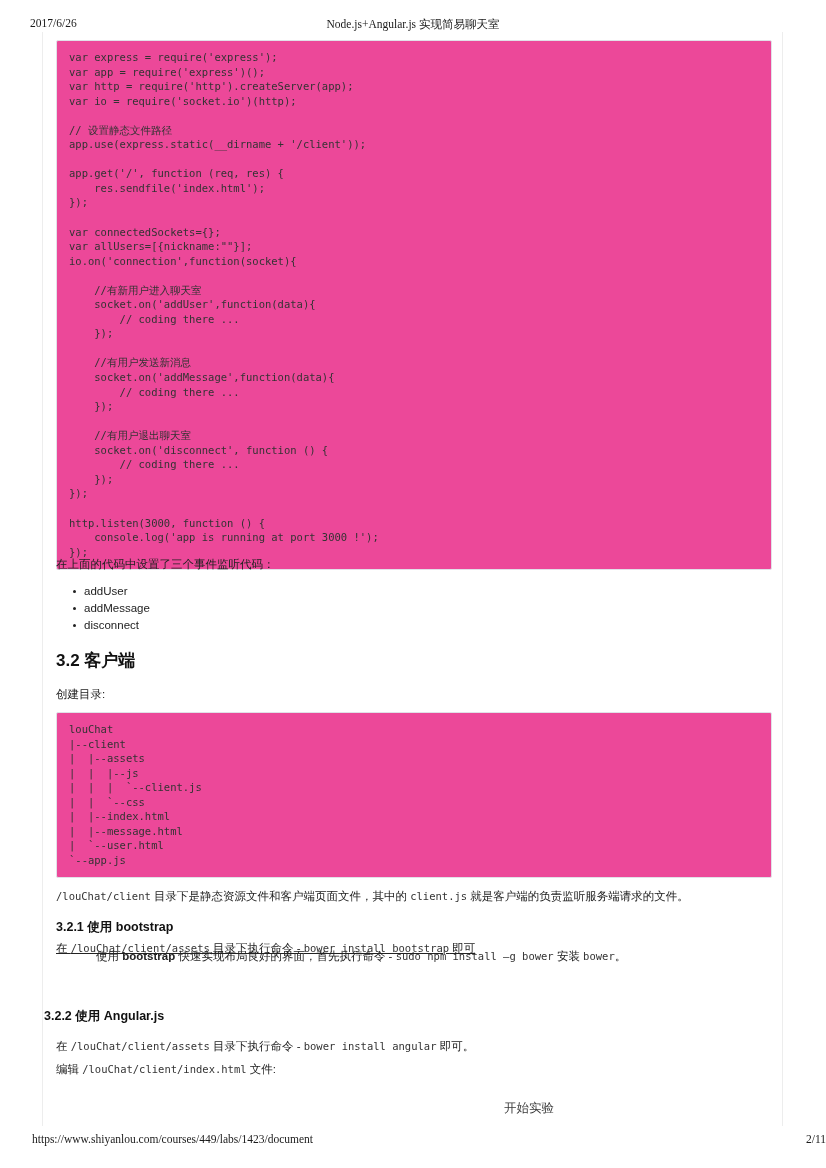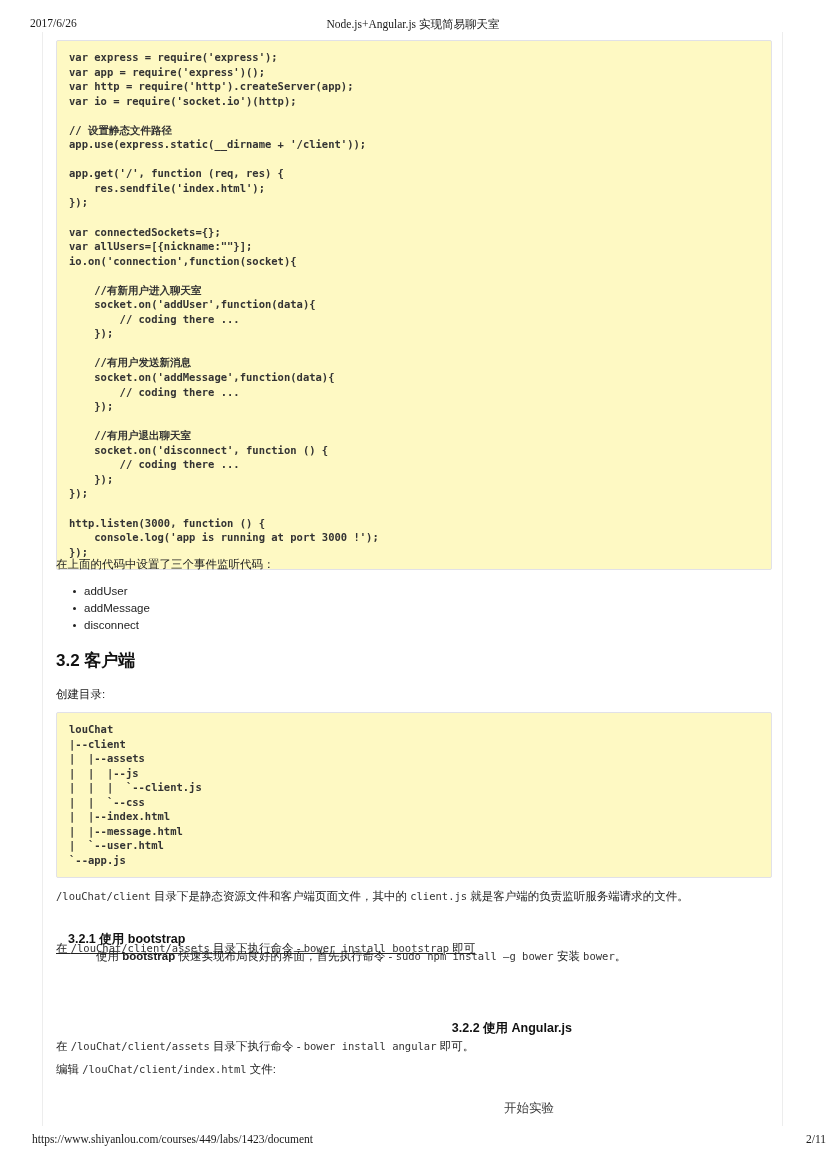--- a/index.html
+++ b/index.html
@@ -73,25 +73,24 @@
     width: 1px;
     height: 1094px;
     background: #ededed;
   }
   .page-edge.left  { left: 42px; }
   .page-edge.right { left: 782px; }
 
   
   .codeblock {
     border: 1px solid #e1e1e8;
-    background: #fef9c3;
+    background: #ec4899;
     border-radius: 2px;
     padding: 9px 12px 10px 12px;
     box-sizing: border-box;
-    font-weight: bold;
   }
   .codeblock pre {
     margin: 0;
     font-family: "DejaVu Sans Mono", "Liberation Mono", monospace;
     font-size: 10.5px;
     line-height: 14.55px;
     color: #333333;
     white-space: pre;
     letter-spacing: 0px;
   }
@@ -138,21 +137,21 @@
 
   
   h2.h2 {
     margin: 0;
     font-size: 17px;
     font-weight: bold;
     line-height: 22px;
     color: #111111;
   }
   h3.h3 {
-    margin: 12px;
+    margin: 0;
     font-size: 12.5px;
     font-weight: bold;
     line-height: 17px;
     color: #111111;
   }
 
   
   .abs { position: absolute; }
 
   
@@ -257,21 +256,21 @@
 </div>
 
 <p class="para abs" style="left:56px; top:888px; width:716px;"><span class="ic">/louChat/client</span><span> 目录下是静态资源文件和客户端页面文件，其中的 </span><span class="ic">client.js</span><span> 就是客户端的负责监听服务端请求的文件。</span></p>
 
 <h3 class="h3 abs" style="left:56px; top:919px; width:500px;"><span>3.2.1 使用 </span><span>bootstrap</span></h3>
 
 <p class="para abs" style="left:56px; top:948px; width:716px;margin-left:40px;"><span>使用 </span><b class="bold">bootstrap</b><span> 快速实现布局良好的界面，首先执行命令 - </span><span class="ic">sudo npm install –g bower</span><span> 安装 </span><span class="ic">bower</span><span>。</span></p>
 
 <p class="para abs" style="left:56px; top:940px; width:716px;text-decoration:underline;"><span>在 </span><span class="ic">/louChat/client/assets</span><span> 目录下执行命令 - </span><span class="ic">bower install bootstrap</span><span> 即可</span></p>
 
-<h3 class="h3 abs" style="left:60px; top:1008px; width:500px;text-align:right;"><span>3.2.2 使用 </span><span>Angular.js</span></h3>
+<h3 class="h3 abs" style="left:44px; top:1008px; width:500px;"><span>3.2.2 使用 </span><span>Angular.js</span></h3>
 
 <p class="para abs" style="left:56px; top:1038px; width:716px;"><span>在 </span><span class="ic">/louChat/client/assets</span><span> 目录下执行命令 - </span><span class="ic">bower install angular</span><span> 即可。</span></p>
 
 <p class="para abs" style="left:56px; top:1061px; width:716px;"><span>编辑 </span><span class="ic">/louChat/client/index.html</span><span> 文件:</span></p>
 
 <div class="promo">
   <div class="promo-btn">开始实验</div>
 </div>
 
 <div class="print-footer">

